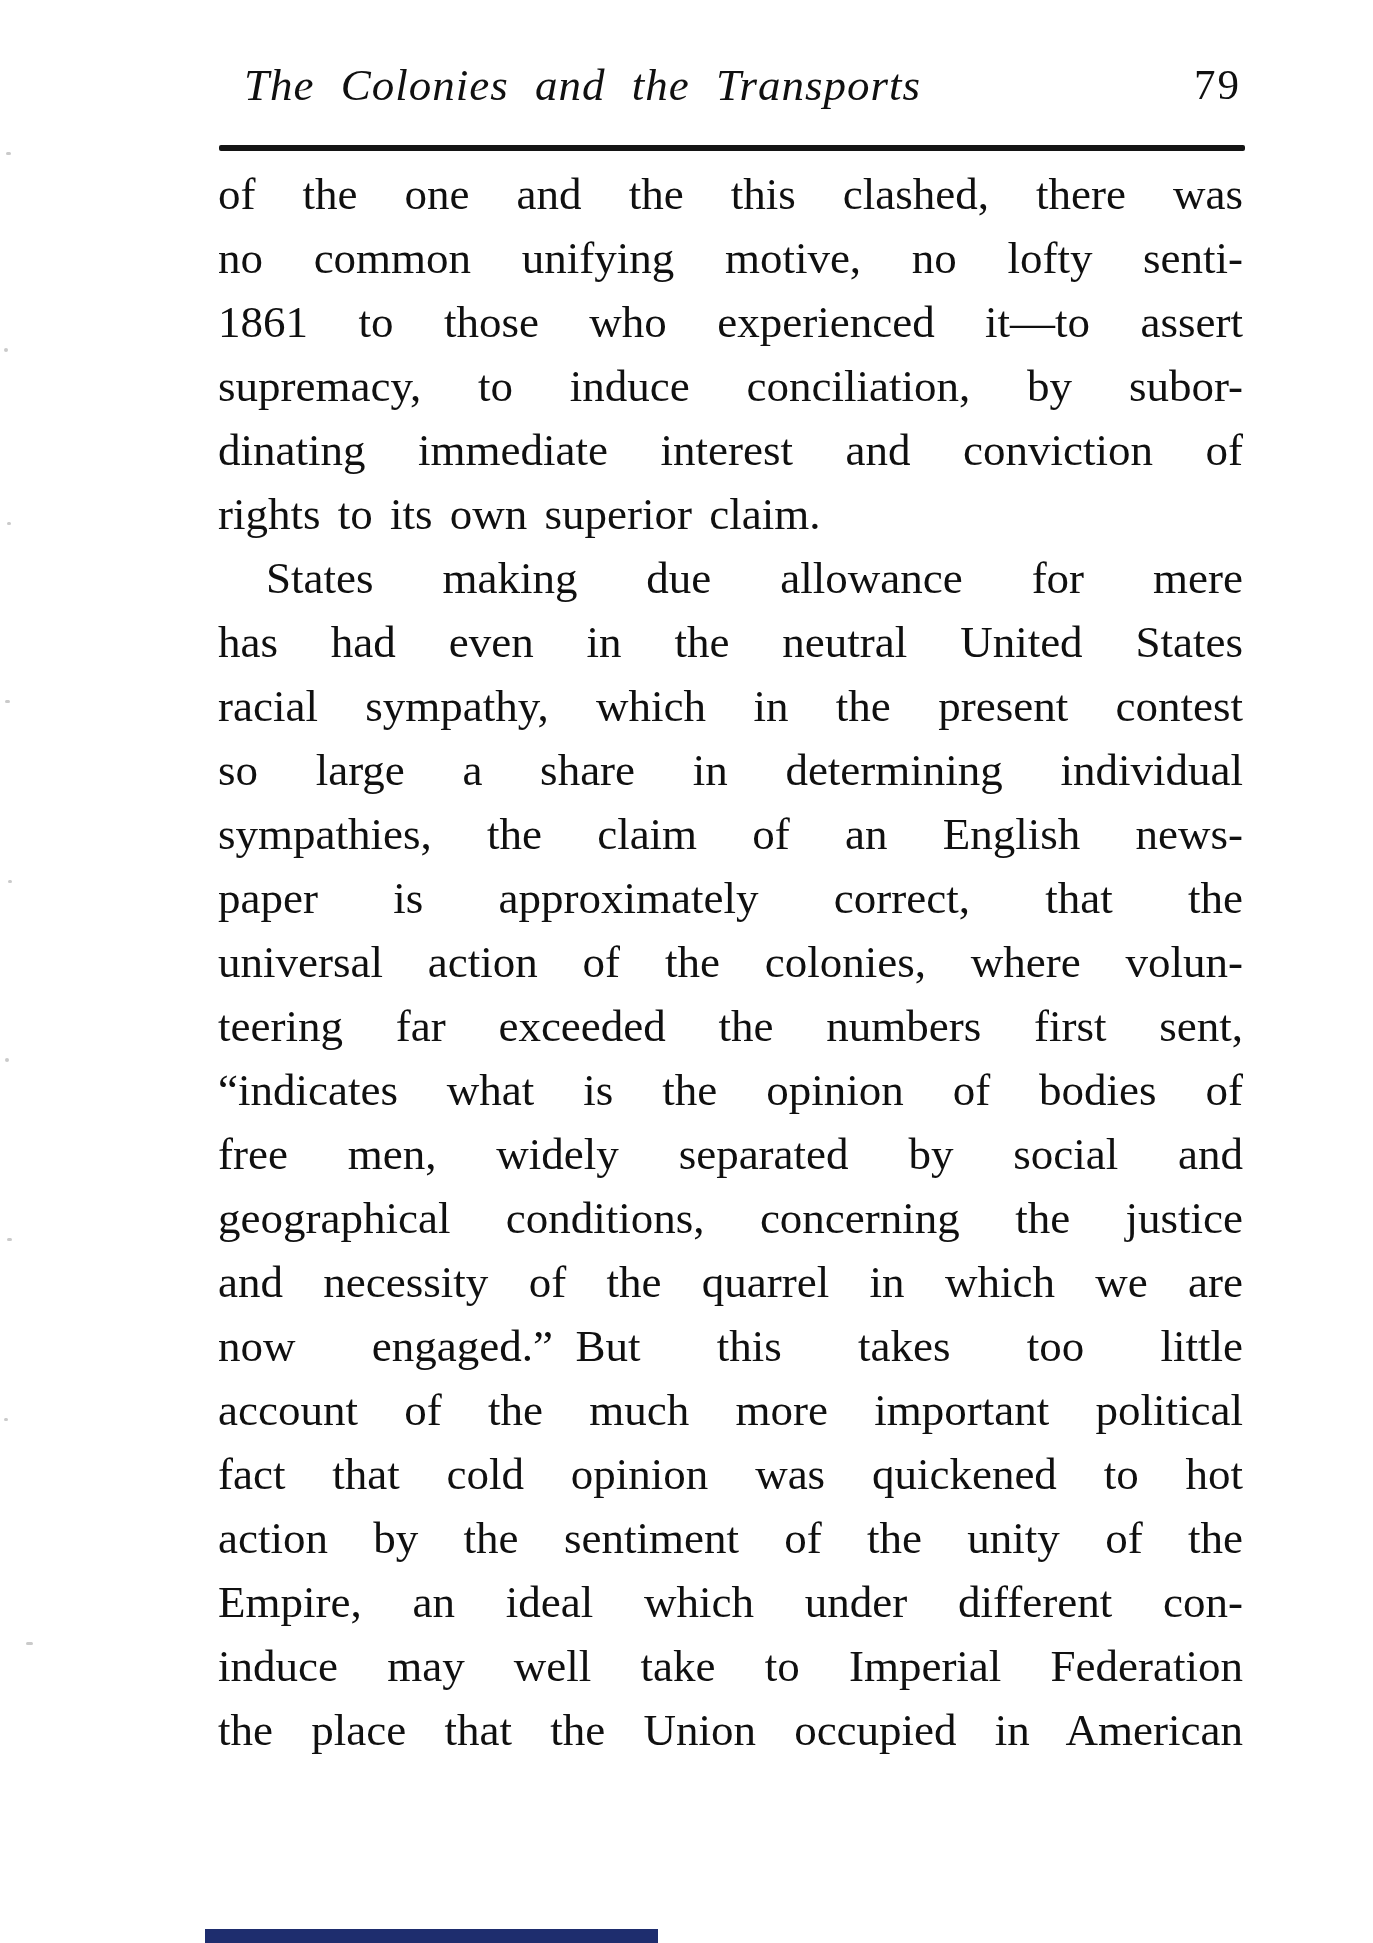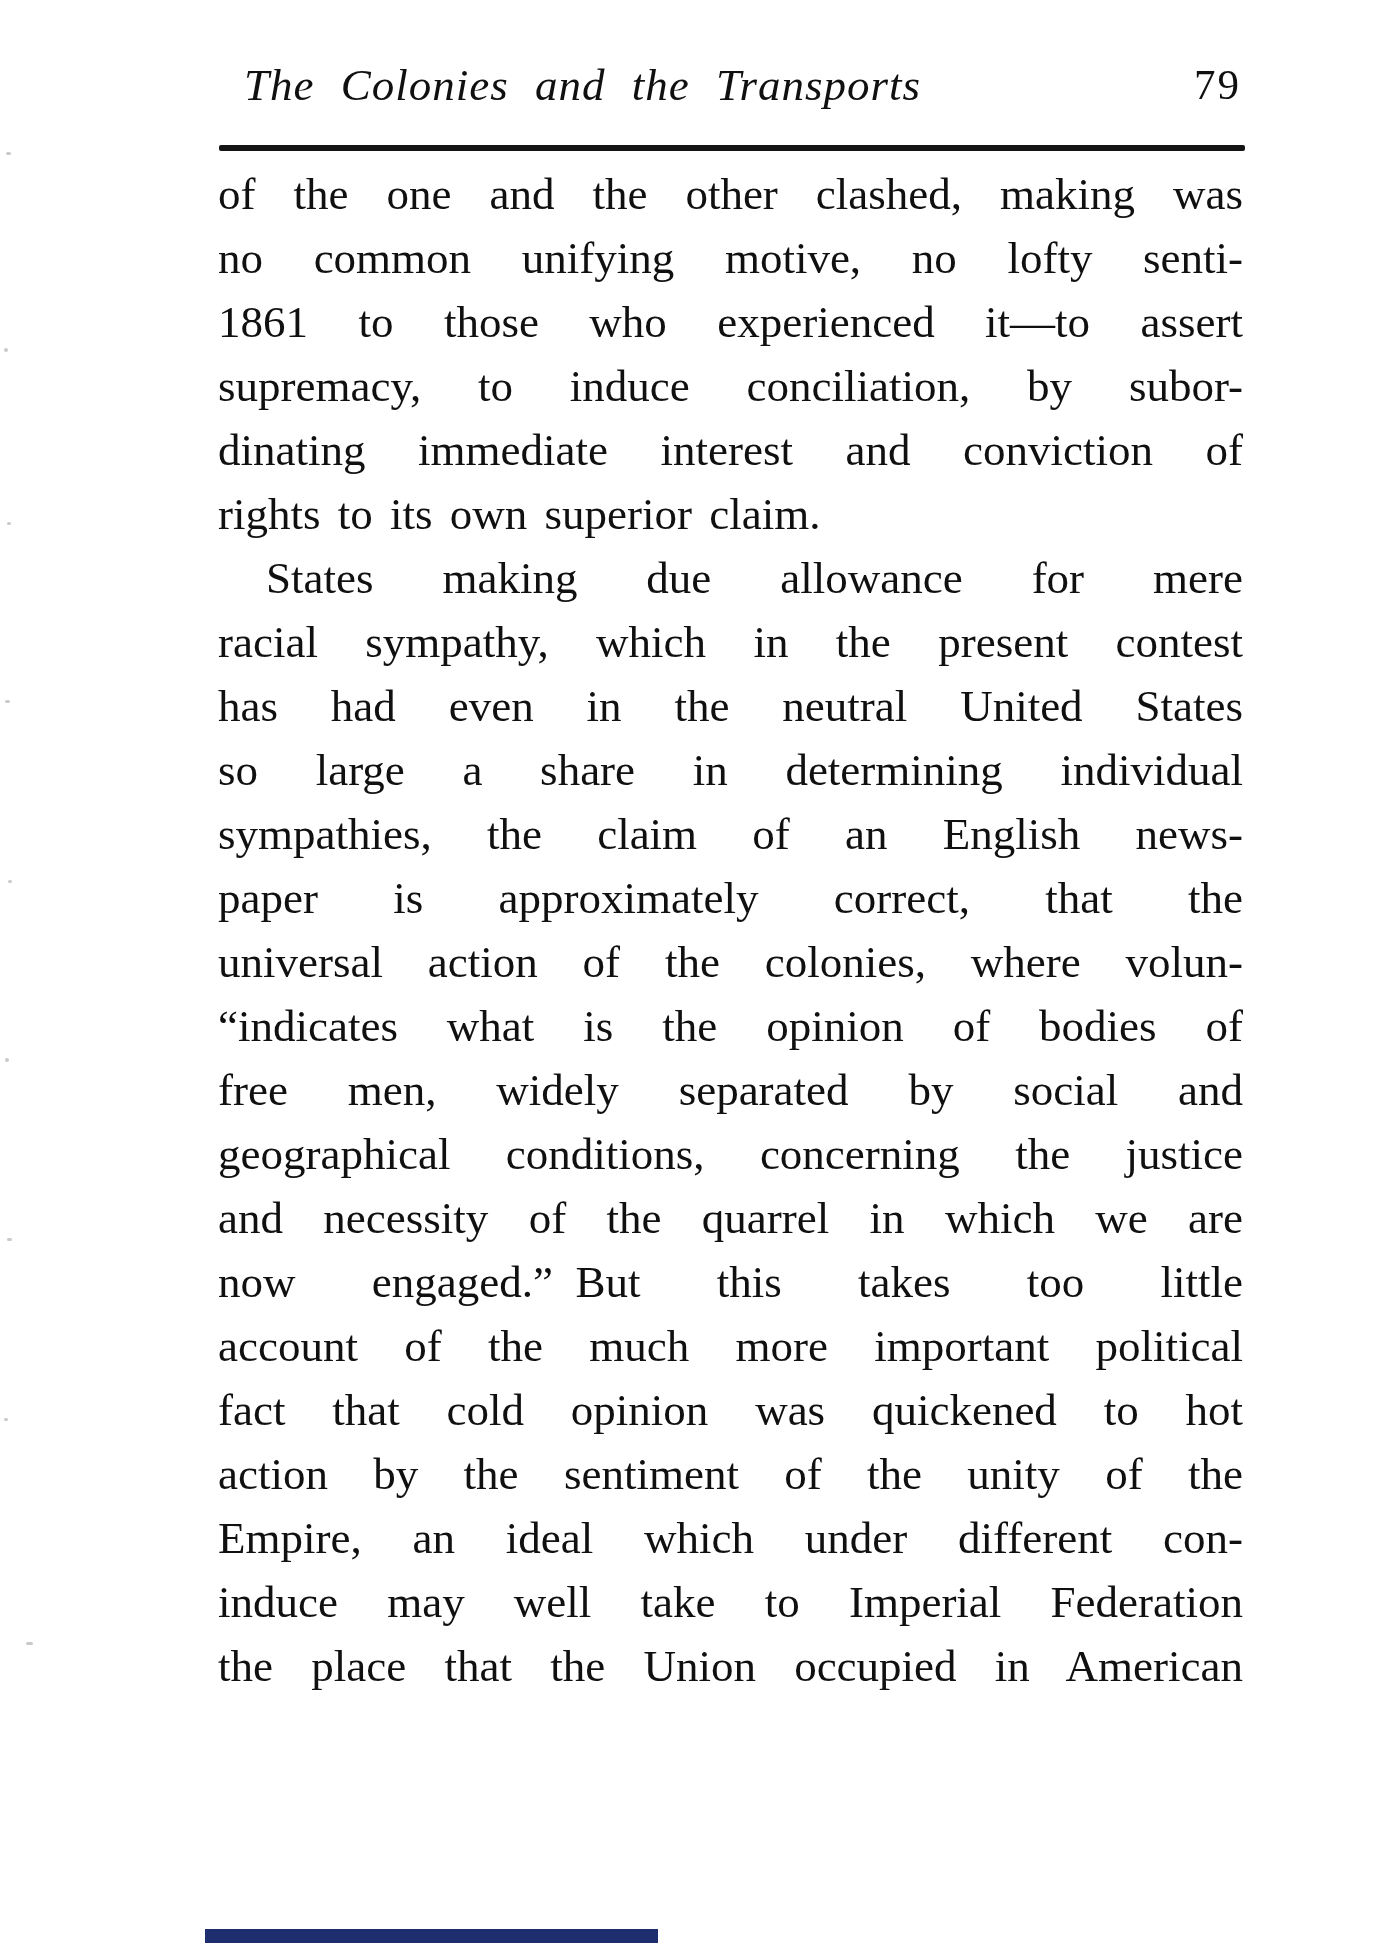--- a/index.html
+++ b/index.html
@@ -83,33 +83,34 @@
 <div class="page" style="background: rgb(255, 255, 255); color: rgb(16, 16, 16);">
 
   <div class="running-head">
     <span class="head-title">The Colonies and the Transports</span>
     <span class="folio">79</span>
   </div>
 
   <div class="head-rule"></div>
 
   <div class="body-text" id="body-lines">
-      <div class="line j">of the one and the other clashed, making was</div>
+      <div class="line j">of the one and the this clashed, there was</div>
       <div class="line j">no common unifying motive, no lofty senti-</div>
       <div class="line j">1861 to those who experienced it—to assert</div>
       <div class="line j">supremacy, to induce conciliation, by subor-</div>
       <div class="line j">dinating immediate interest and conviction of</div>
       <div class="line">rights to its own superior claim.</div>
       <div class="line j indent">States making due allowance for mere</div>
+      <div class="line j">has had even in the neutral United States</div>
       <div class="line j">racial sympathy, which in the present contest</div>
-      <div class="line j">has had even in the neutral United States</div>
       <div class="line j">so large a share in determining individual</div>
       <div class="line j">sympathies, the claim of an English news-</div>
       <div class="line j">paper is approximately correct, that the</div>
       <div class="line j">universal action of the colonies, where volun-</div>
+      <div class="line j">teering far exceeded the numbers first sent,</div>
       <div class="line j">“indicates what is the opinion of bodies of</div>
       <div class="line j">free men, widely separated by social and</div>
       <div class="line j">geographical conditions, concerning the justice</div>
       <div class="line j">and necessity of the quarrel in which we are</div>
       <div class="line j">now engaged.” But this takes too little</div>
       <div class="line j">account of the much more important political</div>
       <div class="line j">fact that cold opinion was quickened to hot</div>
       <div class="line j">action by the sentiment of the unity of the</div>
       <div class="line j">Empire, an ideal which under different con-</div>
       <div class="line j">induce may well take to Imperial Federation</div>

